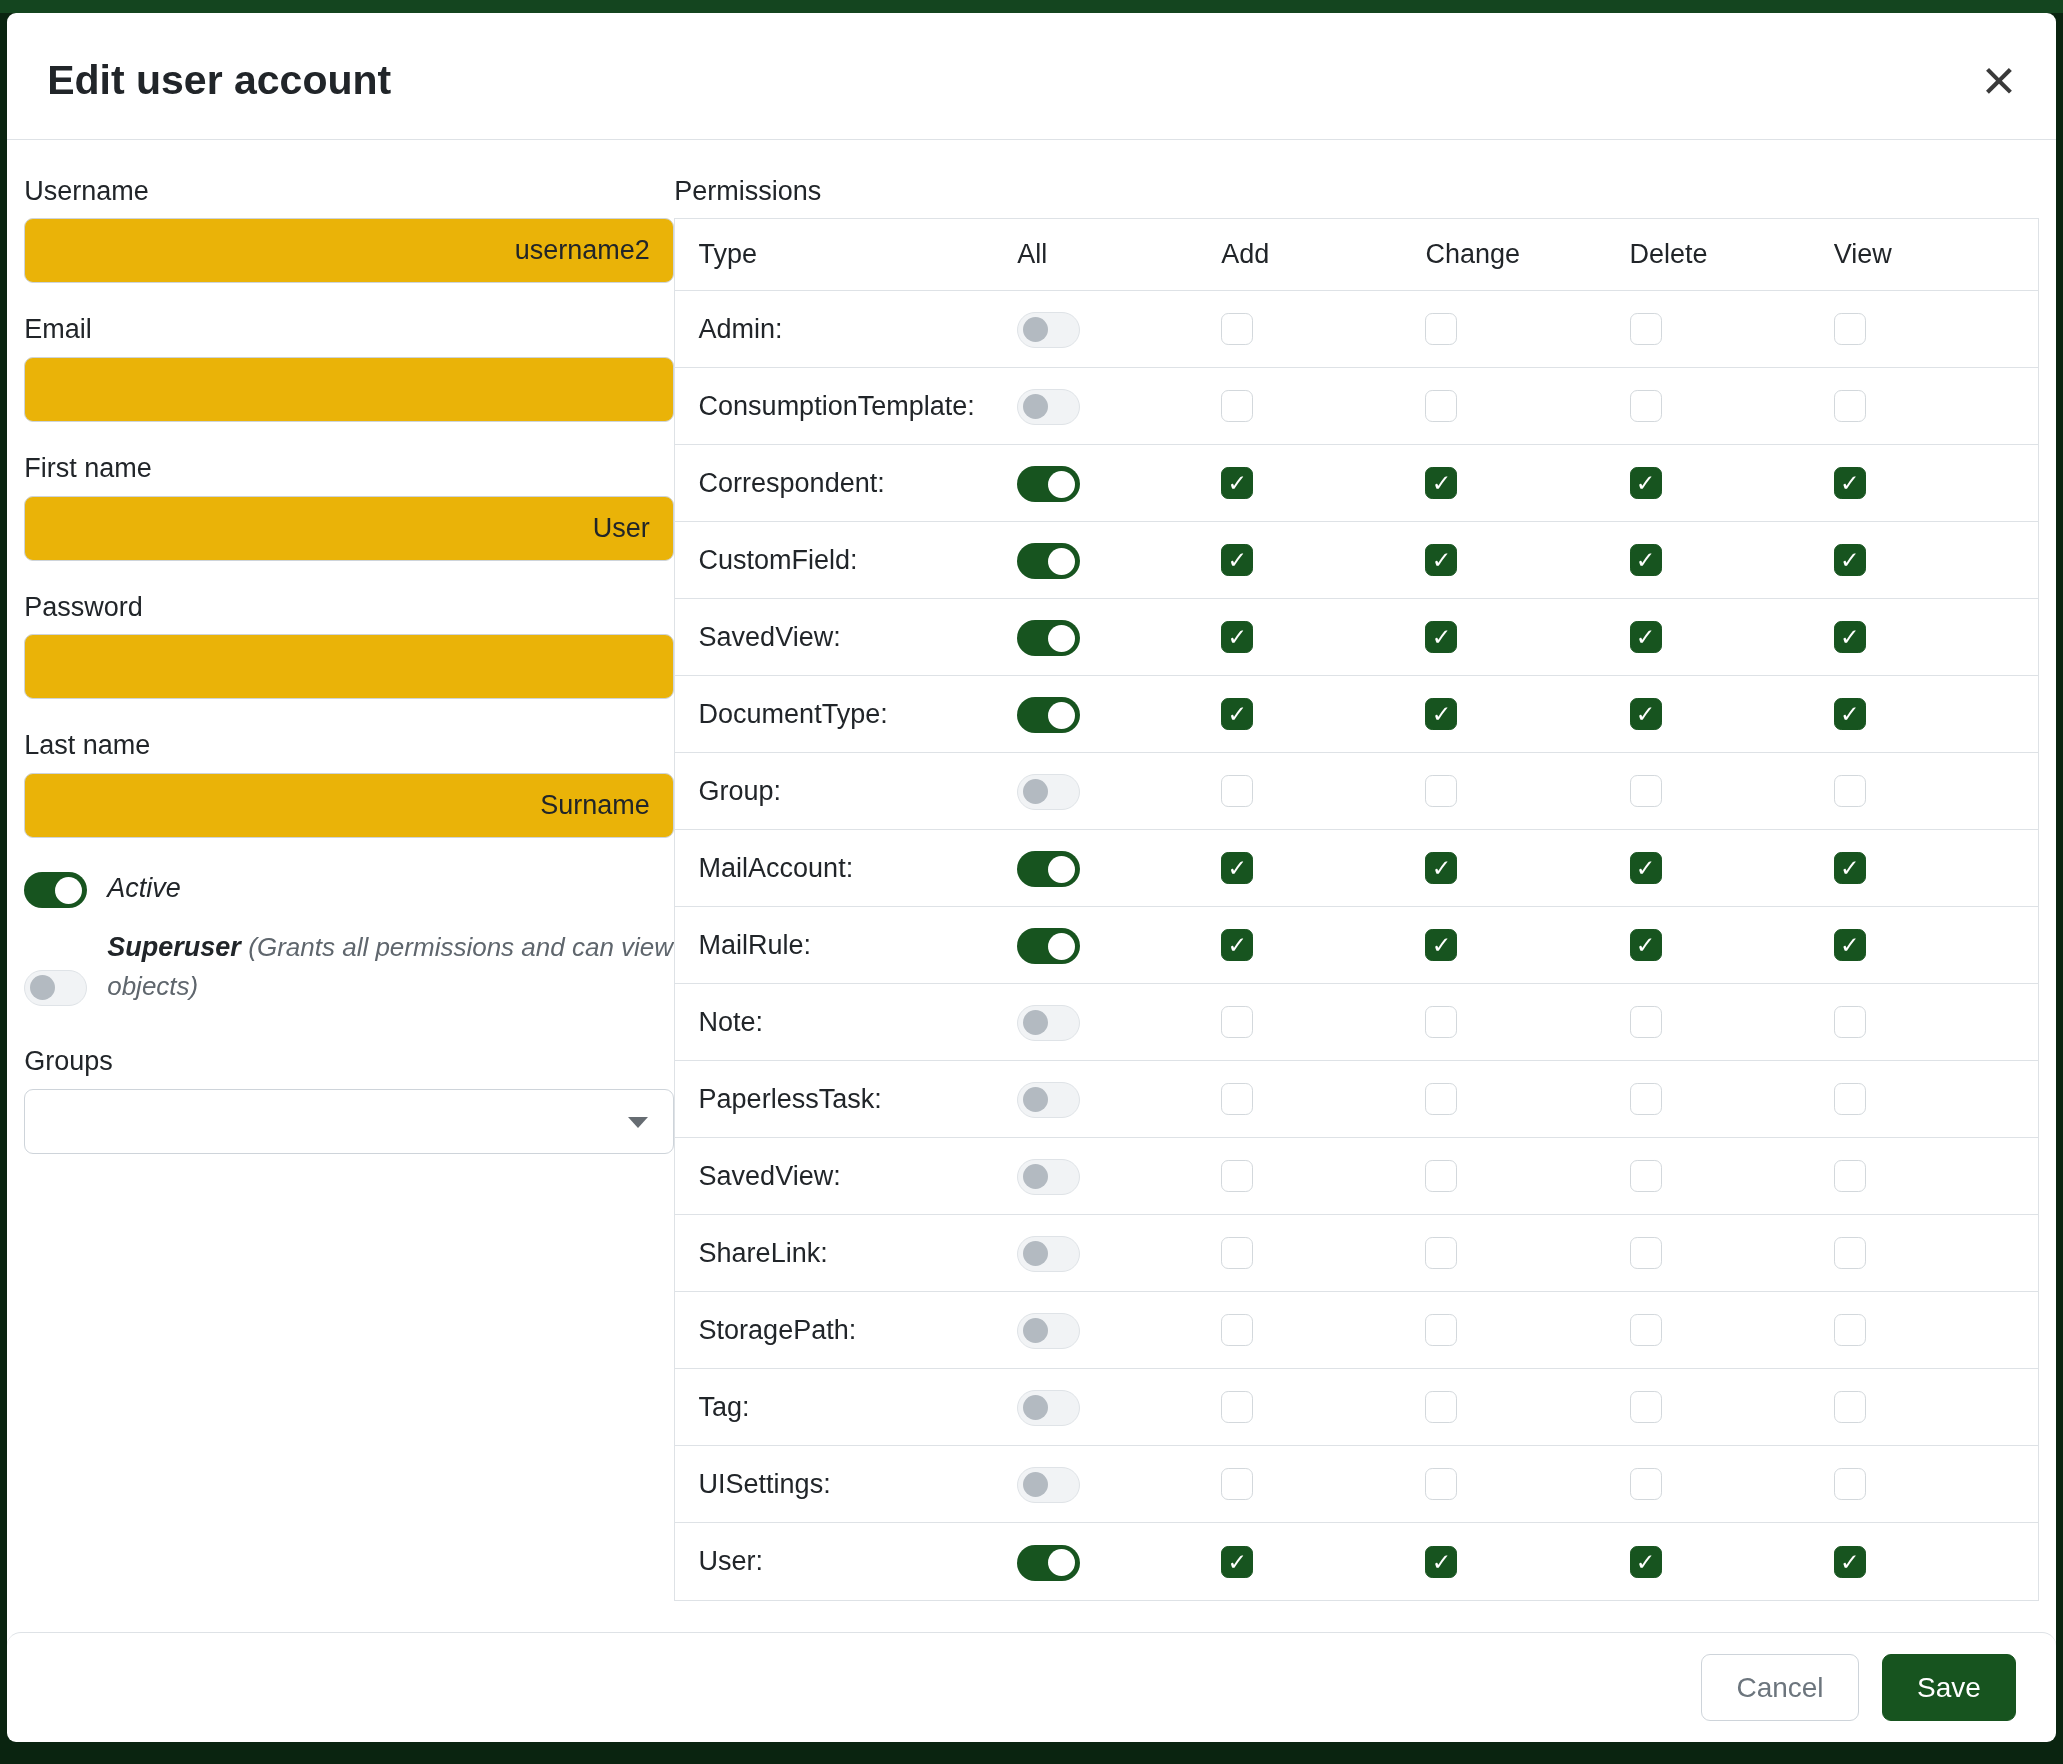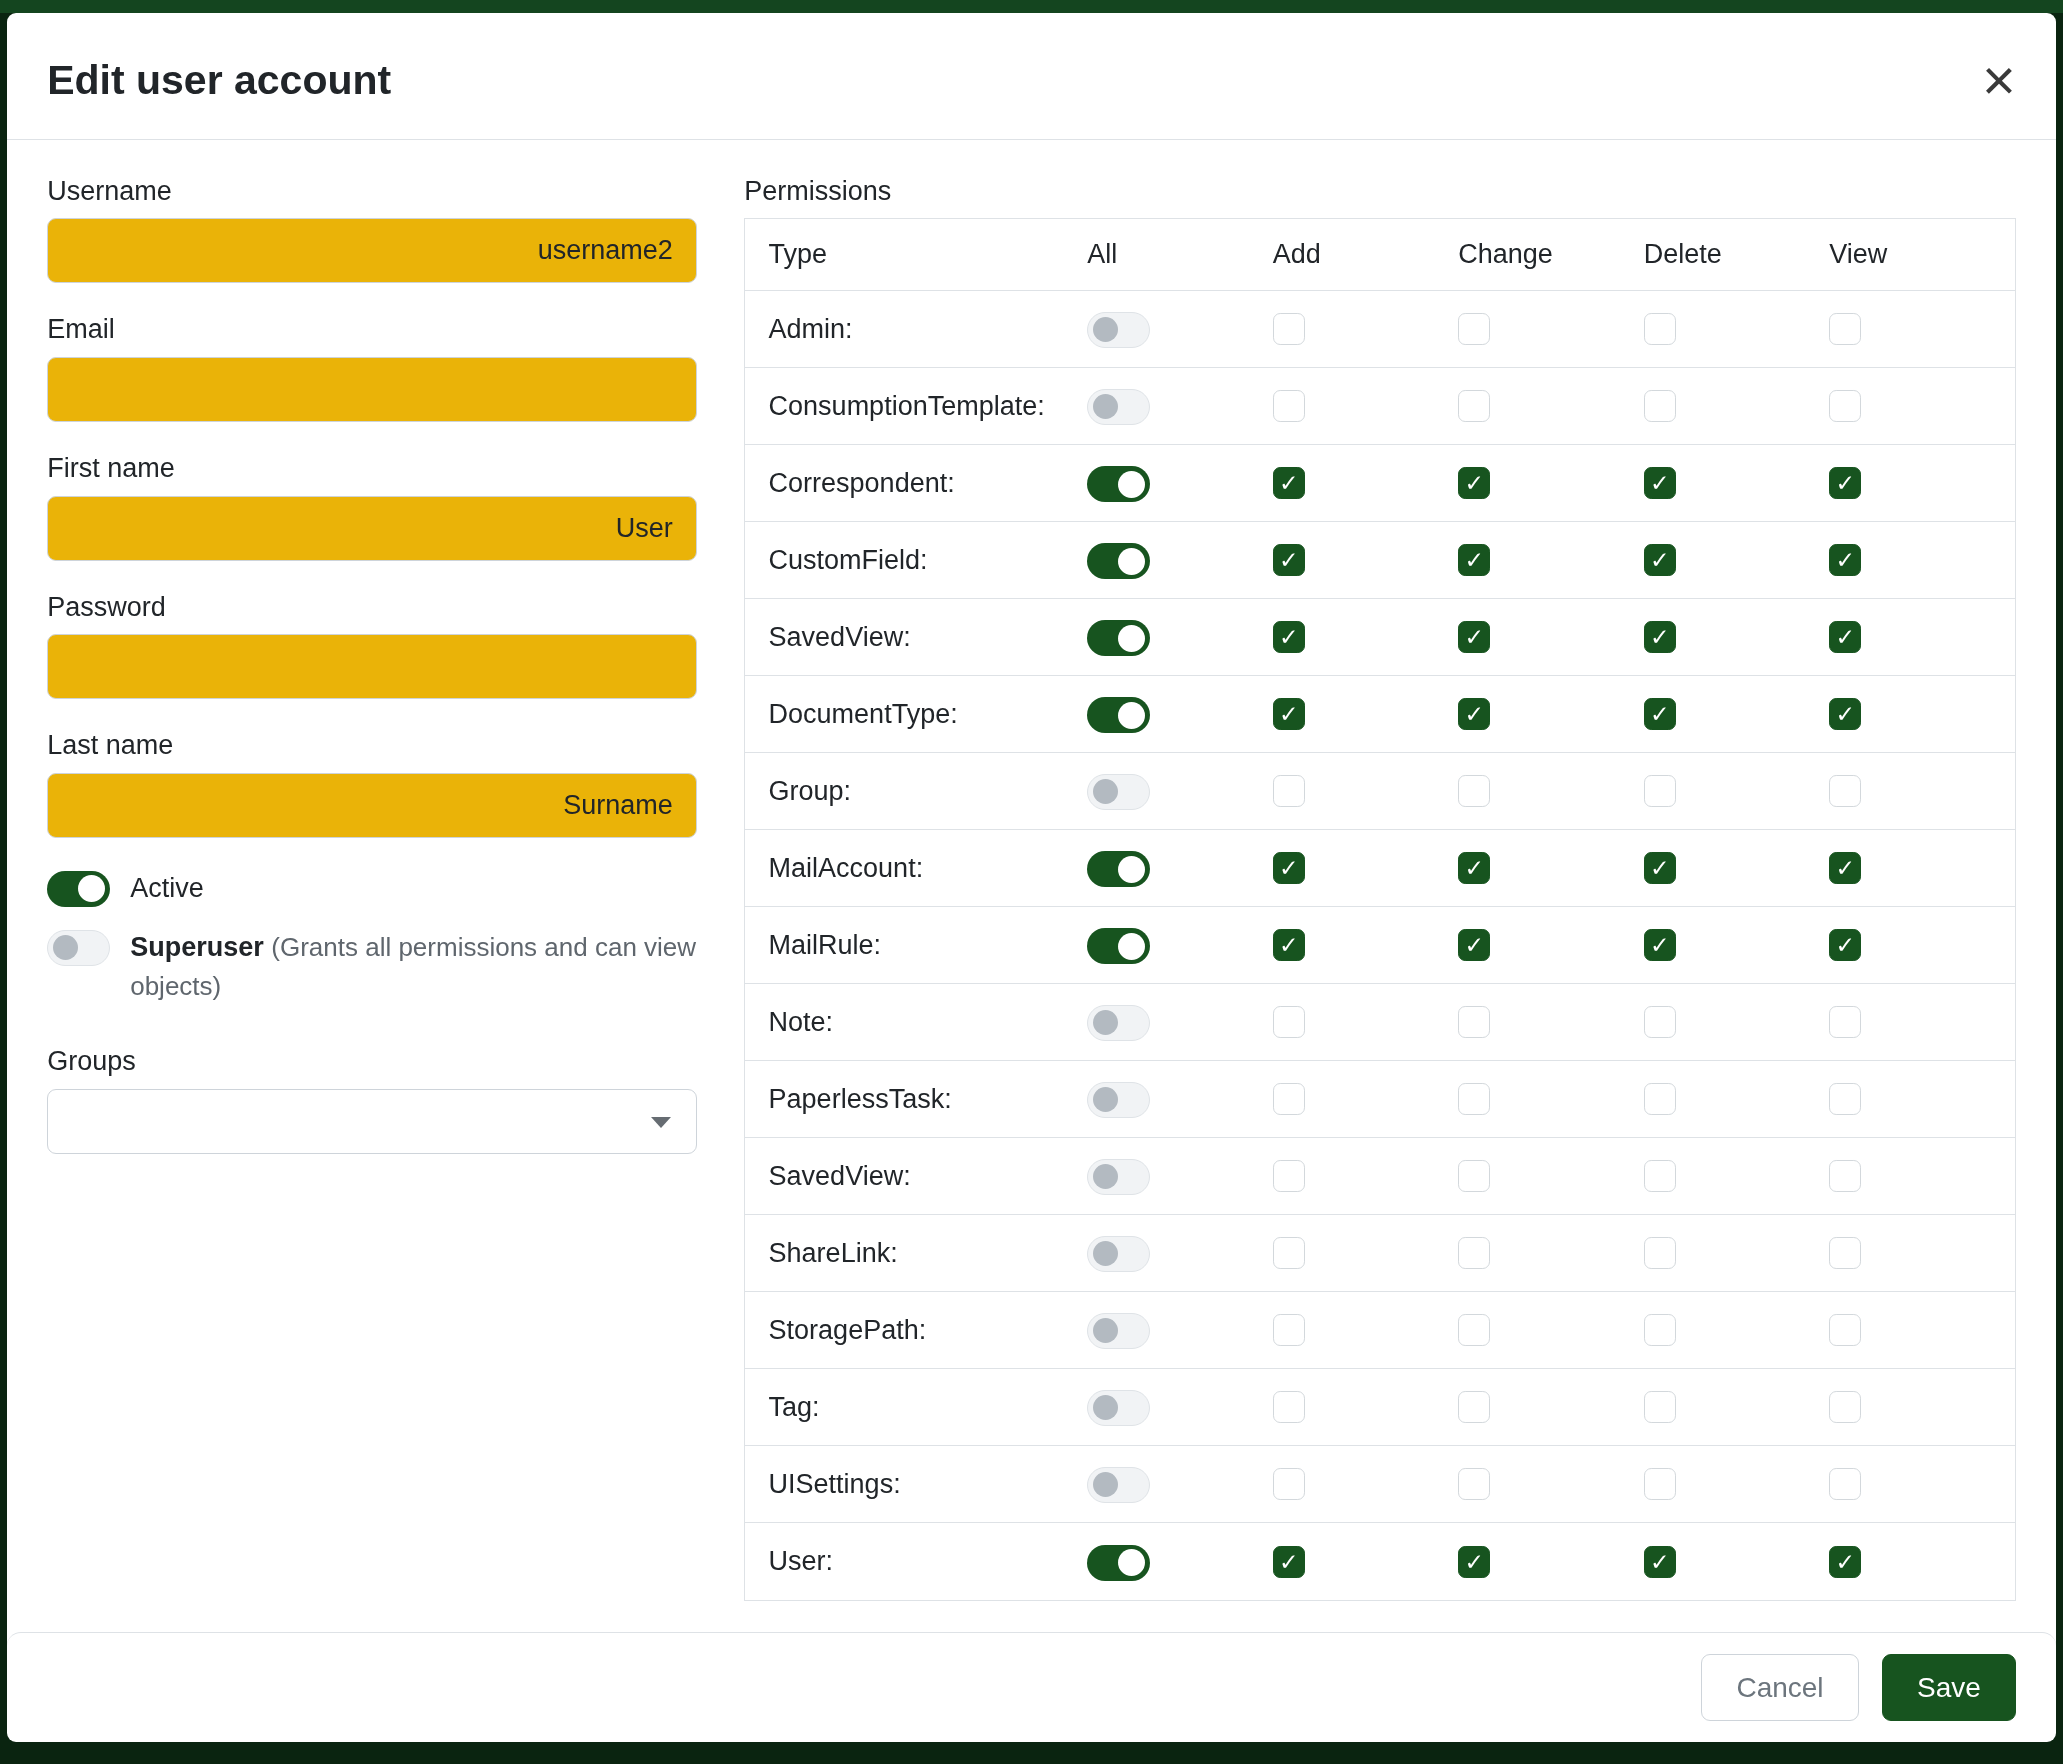--- a/index.html
+++ b/index.html
@@ -27,35 +27,35 @@
     border-bottom: 1.8px solid #dee2e6;
     margin-top: 9px;
   }
   .modal-title { font-size: 41px; font-weight: 700; color: #212529; }
   .close-btn {
     background: none; border: none; cursor: pointer;
     font-size: 58px; font-weight: 300; color: #3a3a3a; line-height: 1;
     font-family: "Liberation Sans", sans-serif;
   }
   .modal-body {
-    flex: 1; display: flex; padding: 36px 40px; gap: 47px;
+    flex: 1; display: flex; padding: 36px 17px; 
     overflow: hidden;
   }
   .left-col { width: 650px; flex-shrink: 0; }
   .right-col { flex: 1; }
   .form-label { font-size: 27px; color: #212529; margin-bottom: 11.7px; }
   .form-group { margin-bottom: 31px; }
   .text-input {
     width: 100%; height: 65px;
     border: 1.8px solid #ced4da; border-radius: 9px;
     padding: 0 23.4px; font-size: 27px; color: #212529;
     font-family: "Liberation Sans", "DejaVu Sans", sans-serif;
     background: #eab308; outline: none; text-align: right;
   }
-  .switch-row { display: flex; align-items: flex-start; gap: 20px; margin-bottom: 20px; }
+  .switch-row { display: flex; align-items: flex-end; gap: 20px; margin-bottom: 20px; font-style: italic; }
   .switch-row .lbl { font-size: 27px; color: #212529; line-height: 1.45; }
   .lbl .strong { font-weight: 600; }
   .lbl .hint { color: #5f666d; font-size: 26px; }
   .switch {
     width: 63px; height: 36px; border-radius: 18px; position: relative;
     flex-shrink: 0; cursor: pointer; margin-top: 1.8px;
   }
   .switch.on { background: #17541f; }
   .switch.on::after {
     content: ""; position: absolute; top: 4.5px; right: 5.4px;

